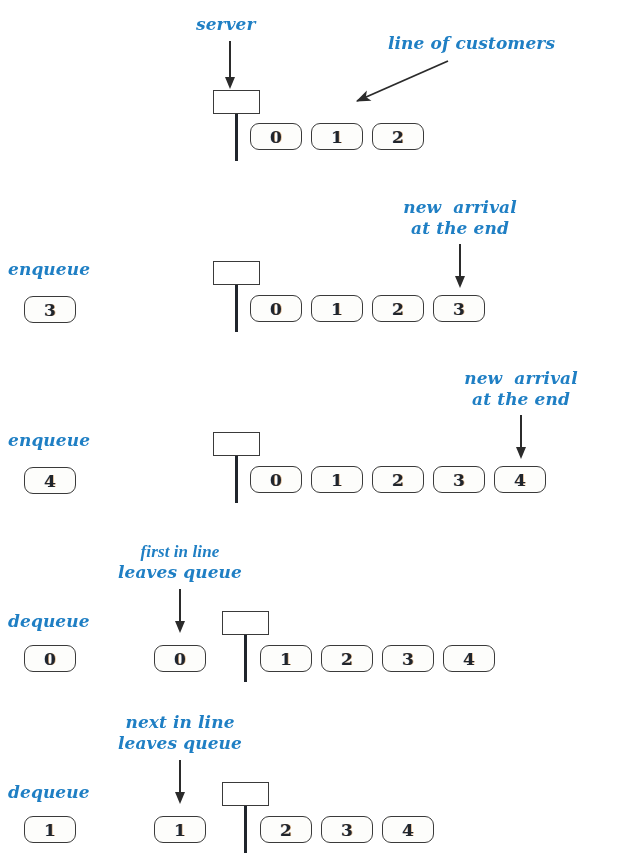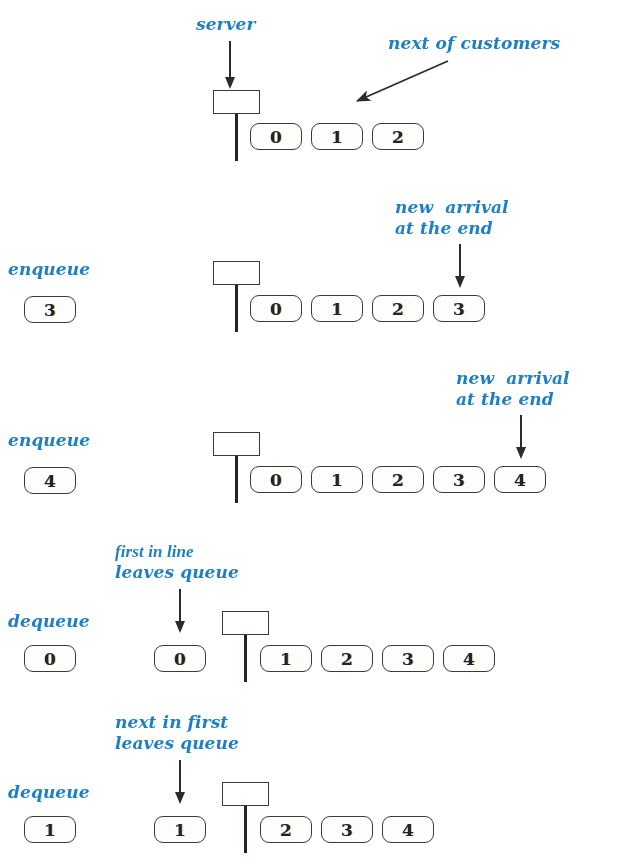--- a/index.html
+++ b/index.html
@@ -17,21 +17,21 @@
     position:absolute;
     color:#1f7fc4;
     font-family:"DejaVu Serif",serif;
     font-style:italic;
     font-weight:700;
     font-size:17px;
     line-height:21px;
     white-space:pre;
     letter-spacing:.1px;
   }
-  .lbl.center{}
+  .lbl.center{text-align:center;}
 
   
   .cell{
     position:absolute;
     width:52px;height:27px;
     border:1.6px solid #3a3a3a;
     border-radius:9px;
     background:#fdfdfb;
     box-sizing:border-box;
     display:flex;align-items:center;justify-content:center;
@@ -87,21 +87,21 @@
 
   <div>
 
     <div class="lbl" style="left:196px;top:14px;">server</div>
 
     <div class="varrow" style="left:222px;top:41px;width:16px;height:48px;">
       <div class="shaft"></div>
       <div class="head"></div>
     </div>
 
-    <div class="lbl" style="left:388px;top:33px;">next of customers</div>
+    <div class="lbl" style="left:388px;top:33px;">line of customers</div>
 
     <svg class="diag" style="left:344px;top:58px;" width="108" height="50">
       <defs>
         <marker id="ah1" markerWidth="9" markerHeight="9" refX="7.4" refY="3.2" orient="auto" markerUnits="strokeWidth">
           <path d="M0.4,0.2 L8,3.2 L0.4,6.2 L2.3,3.2 z" fill="#2b2b2b"></path>
         </marker>
       </defs>
       <line x1="104" y1="3" x2="13" y2="43" stroke="#2b2b2b" stroke-width="1.9" marker-end="url(#ah1)"></line>
     </svg>
 
@@ -228,21 +228,21 @@
     <div class="cell" style="left:382px;top:645px;">
       <span class="d">3</span>
       </div>
     <div class="cell" style="left:443px;top:645px;">
       <span class="d">4</span>
       </div>
   </div>
 
   <div>
 
-    <div class="lbl center" style="left:115px;top:712px;width:130px;">next in first</div>
+    <div class="lbl center" style="left:115px;top:712px;width:130px;">next in line</div>
     <div class="lbl center" style="left:115px;top:733px;width:130px;">leaves queue</div>
 
     <div class="varrow" style="left:172px;top:760px;width:16px;height:44px;">
       <div class="shaft"></div>
       <div class="head"></div>
     </div>
 
     <div class="lbl" style="left:8px;top:782px;">dequeue</div>
 
     <div class="cell" style="left:24px;top:816px;">

